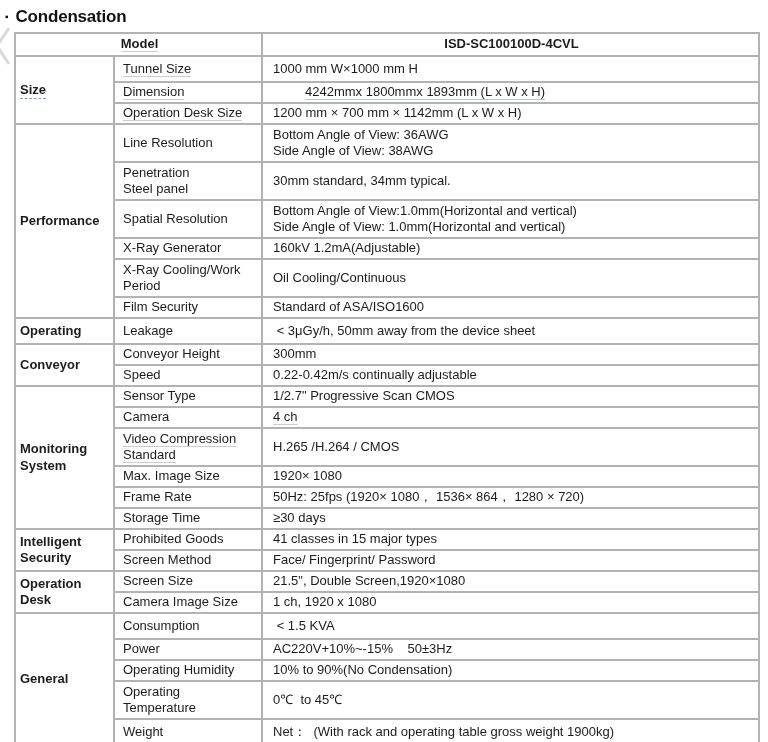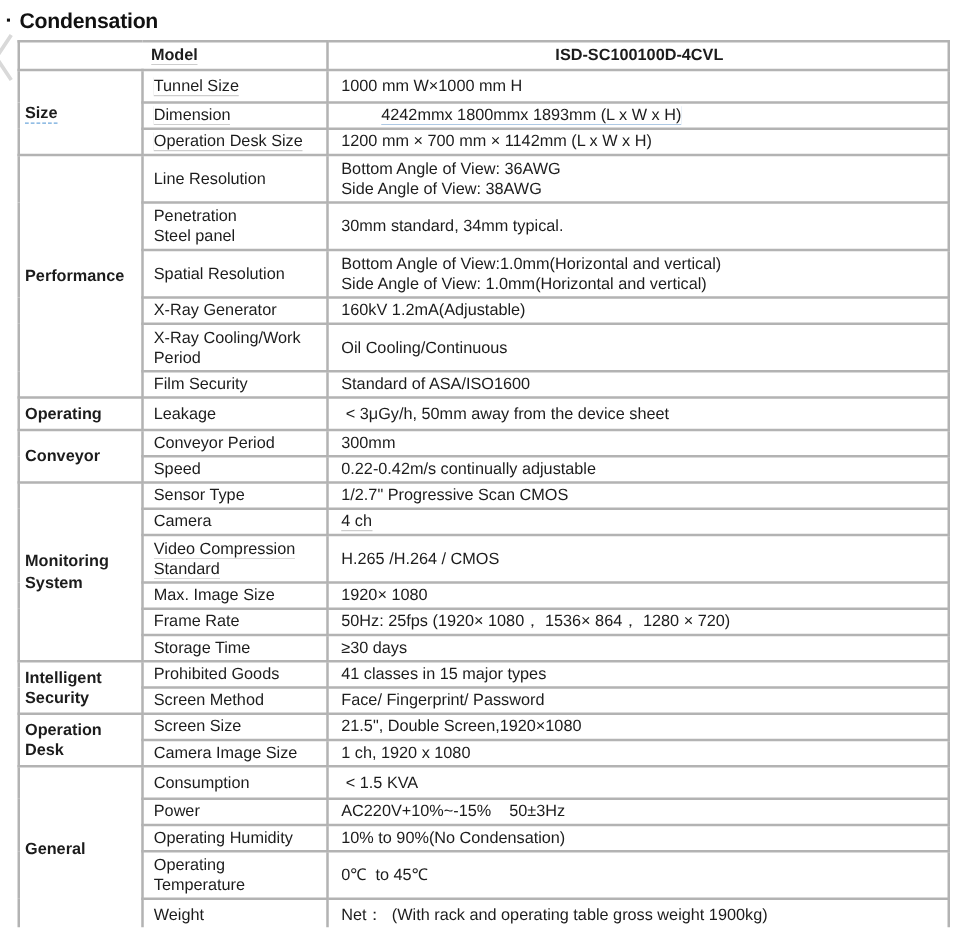--- a/index.html
+++ b/index.html
@@ -97,21 +97,21 @@
     </tr>
 
     <tr class="tall">
       <td class="cat"><span class="txt">Operating</span></td>
       <td class="lbl"><span class="txt">Leakage</span></td>
       <td class="val"><span class="txt"> &lt; 3μGy/h, 50mm away from the device sheet</span></td>
     </tr>
 
     <tr>
       <td class="cat" rowspan="2"><span class="txt">Conveyor</span></td>
-      <td class="lbl"><span class="txt">Conveyor Period</span></td>
+      <td class="lbl"><span class="txt">Conveyor Height</span></td>
       <td class="val"><span class="txt">300mm</span></td>
     </tr>
     <tr>
       <td class="lbl"><span class="txt">Speed</span></td>
       <td class="val"><span class="txt">0.22-0.42m/s continually adjustable</span></td>
     </tr>
 
     <tr>
       <td class="cat" rowspan="6"><span class="txt">Monitoring System</span></td>
       <td class="lbl"><span class="txt">Sensor Type</span></td>

